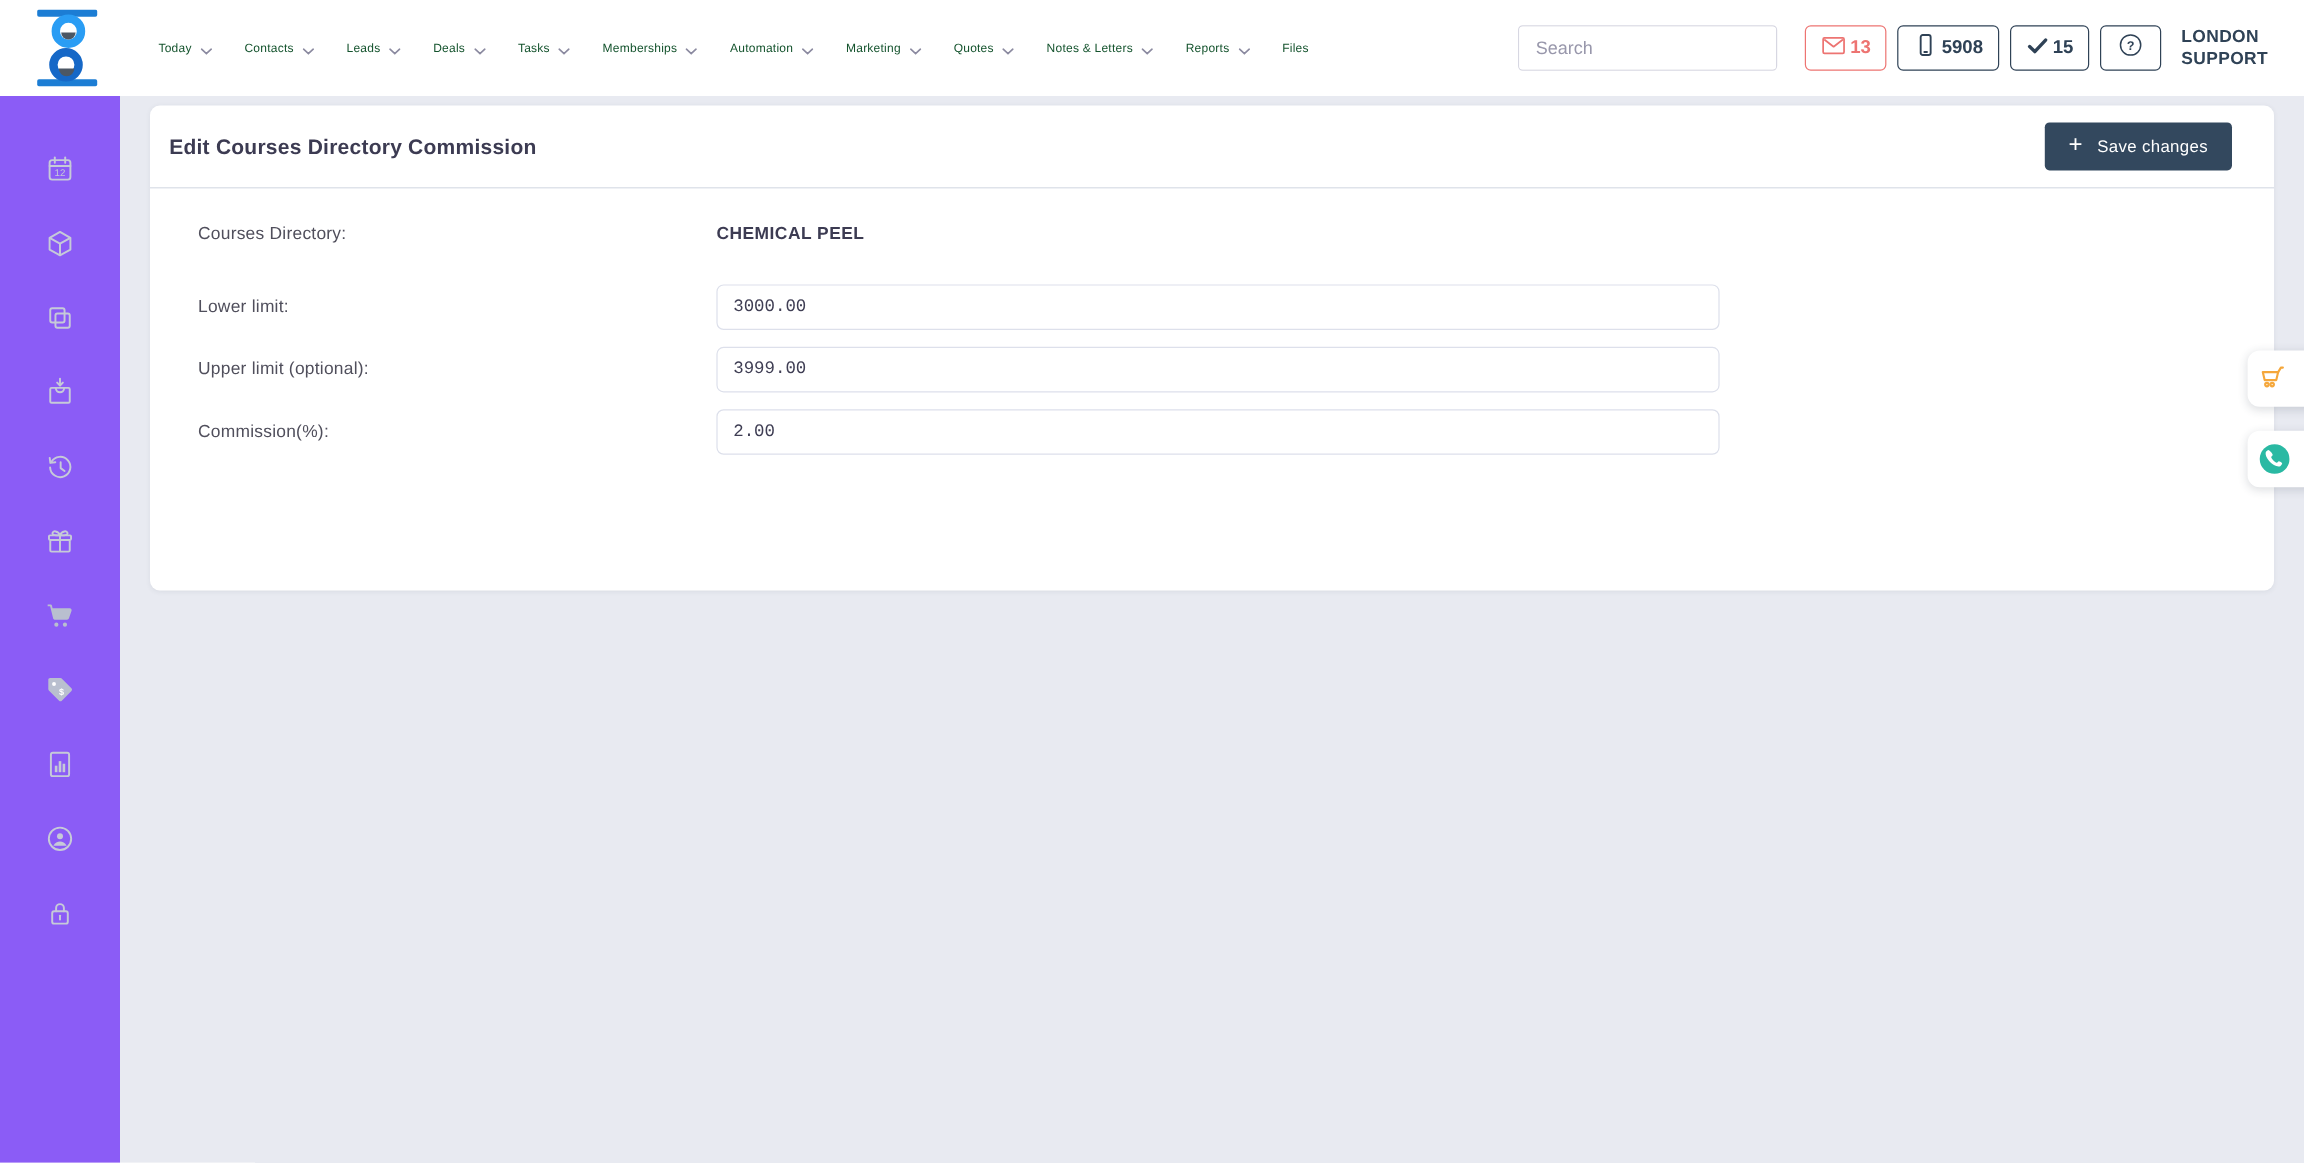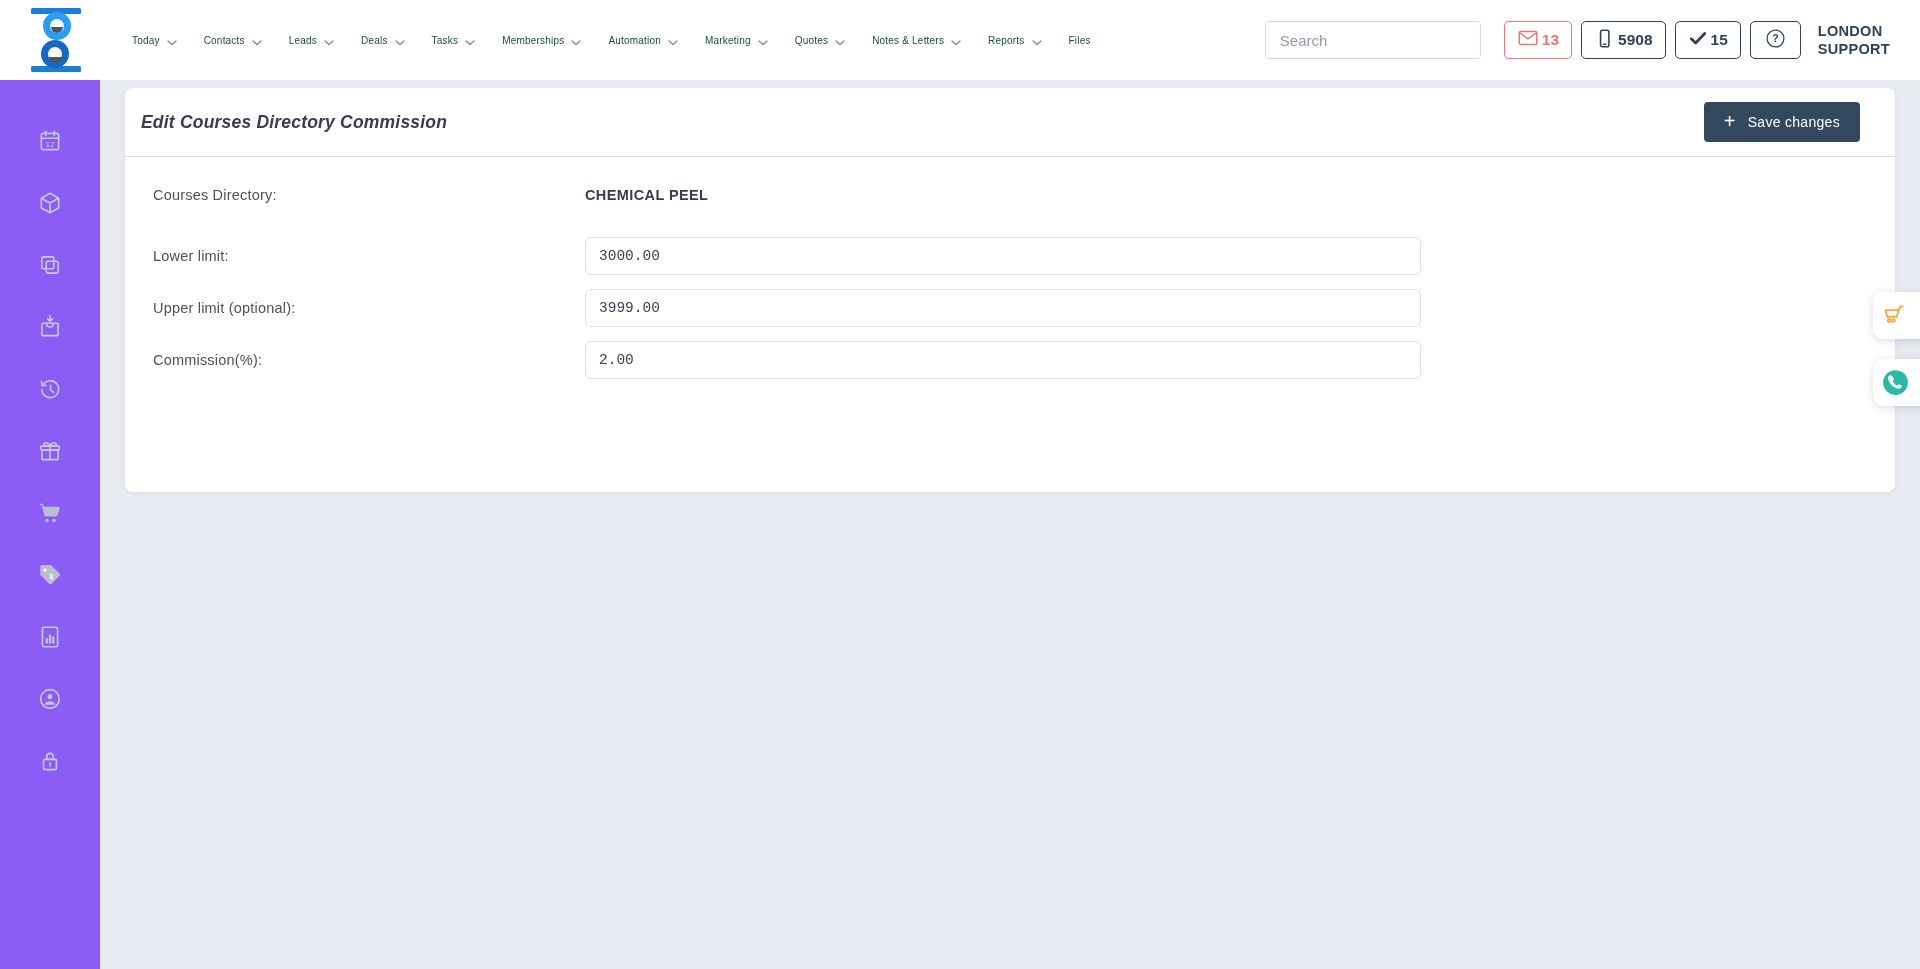--- a/index.html
+++ b/index.html
@@ -37,27 +37,27 @@
              display:flex; flex-direction:column; align-items:center; padding-top:48px; gap:36px; }
   .side-icon { width:26px; height:26px; cursor:pointer; }
   .side-icon svg { width:26px; height:26px; display:block; }
 
   
   .main { position:absolute; top:80px; left:100px; right:0; bottom:0; background:#e8eaf1; }
   .card { position:absolute; top:8px; left:25px; right:25px; height:404px; background:#fff;
           border-radius:8px; box-shadow:0 1px 4px rgba(40,50,70,.07); }
   .card-header { height:69px; border-bottom:1px solid #d8dce5; display:flex; align-items:center;
                  padding:0 35px 0 16px; }
-  .card-title { font-size:17.5px; font-weight:bold; color:#3c3b52; letter-spacing:.2px;font-style:italic; }
+  .card-title { font-size:17.5px; font-weight:bold; color:#3c3b52; letter-spacing:.2px; }
   .save-btn { margin-left:auto; height:40px; background:#33485e; color:#fff; border:none;
               border-radius:4px; display:flex; align-items:center; gap:12px; padding:0 20px;
               font-size:14px; font-family:"Liberation Sans", sans-serif; cursor:pointer; letter-spacing:.3px; }
   .save-btn .plus { font-size:20px; font-weight:300; line-height:1; margin-top:-2px; }
 
-  .card-body { padding:30px 0 0 28px; }
+  .card-body { padding:30px 0 0 40px; }
   .form-row { display:flex; align-items:center; margin-bottom:14px; }
   .form-row.static { margin-bottom:34px; align-items:flex-start; }
   .form-label { width:432px; flex:0 0 auto; font-size:14.5px; color:#504f5c; letter-spacing:.2px; }
   .static-value { font-size:14.5px; font-weight:bold; color:#3c3b52; letter-spacing:.4px; }
   .text-input { width:836px; height:38px; border:1px solid #dde0eb; border-radius:6px;
                 padding:0 13px; font-size:14.5px; color:#3f3e54; outline:none;
                 font-family:Liberation Mono, monospace; background:#fff; }
 
   
   .float-btn { position:absolute; right:-12px; width:59px; height:47px; background:#fff;

